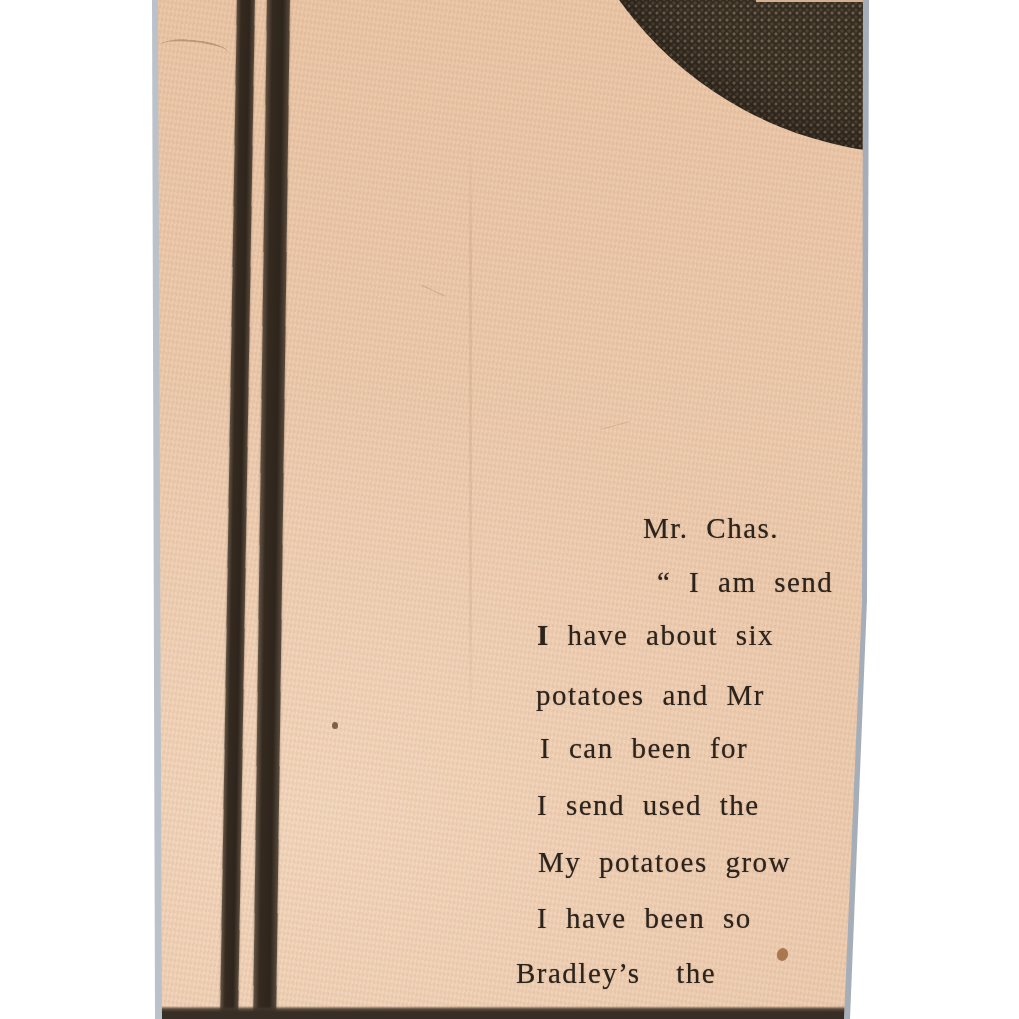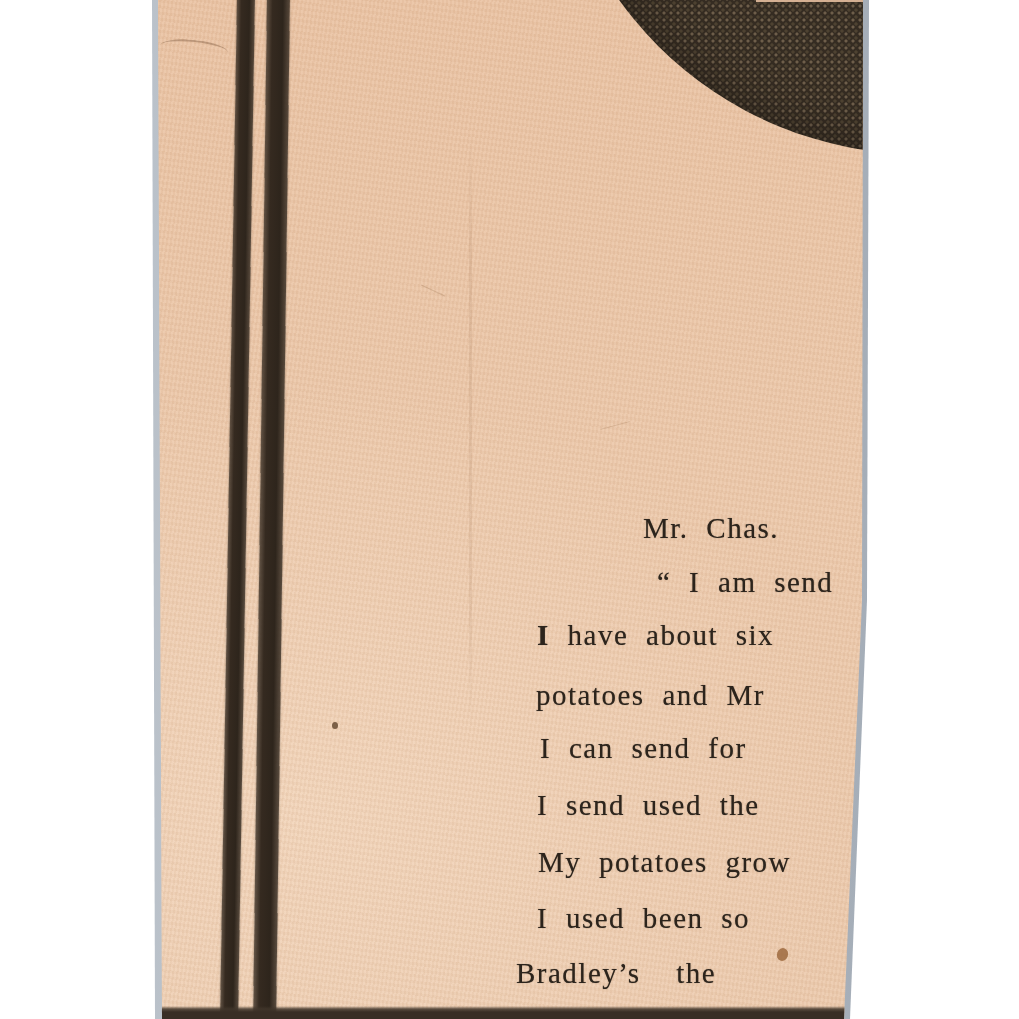--- a/index.html
+++ b/index.html
@@ -118,24 +118,24 @@
     <div class="rule rule-2"></div>
 
     <div class="halftone"></div>
     <div class="top-sliver"></div>
 
     <div class="textcol">
       <div class="tl" style="left:643px; top:502px">Mr. Chas.</div>
       <div class="tl" style="left:657px; top:556px">“ I am send</div>
       <div class="tl" style="left:537px; top:609px"><b>I</b><span> have about six</span></div>
       <div class="tl" style="left:536px; top:669px">potatoes and Mr</div>
-      <div class="tl" style="left:540px; top:722px">I can send for</div>
+      <div class="tl" style="left:540px; top:722px">I can been for</div>
       <div class="tl" style="left:537px; top:779px">I send used the</div>
       <div class="tl" style="left:538px; top:836px">My potatoes grow</div>
-      <div class="tl" style="left:537px; top:892px">I used been so</div>
+      <div class="tl" style="left:537px; top:892px">I have been so</div>
       <div class="tl" style="left:516px; top:947px">Bradley’s  the</div>
     </div>
 
     <div class="stain"></div>
     <div class="speck"></div>
 
     <div class="bottom-edge"></div>
   </div>
 
 </div>

